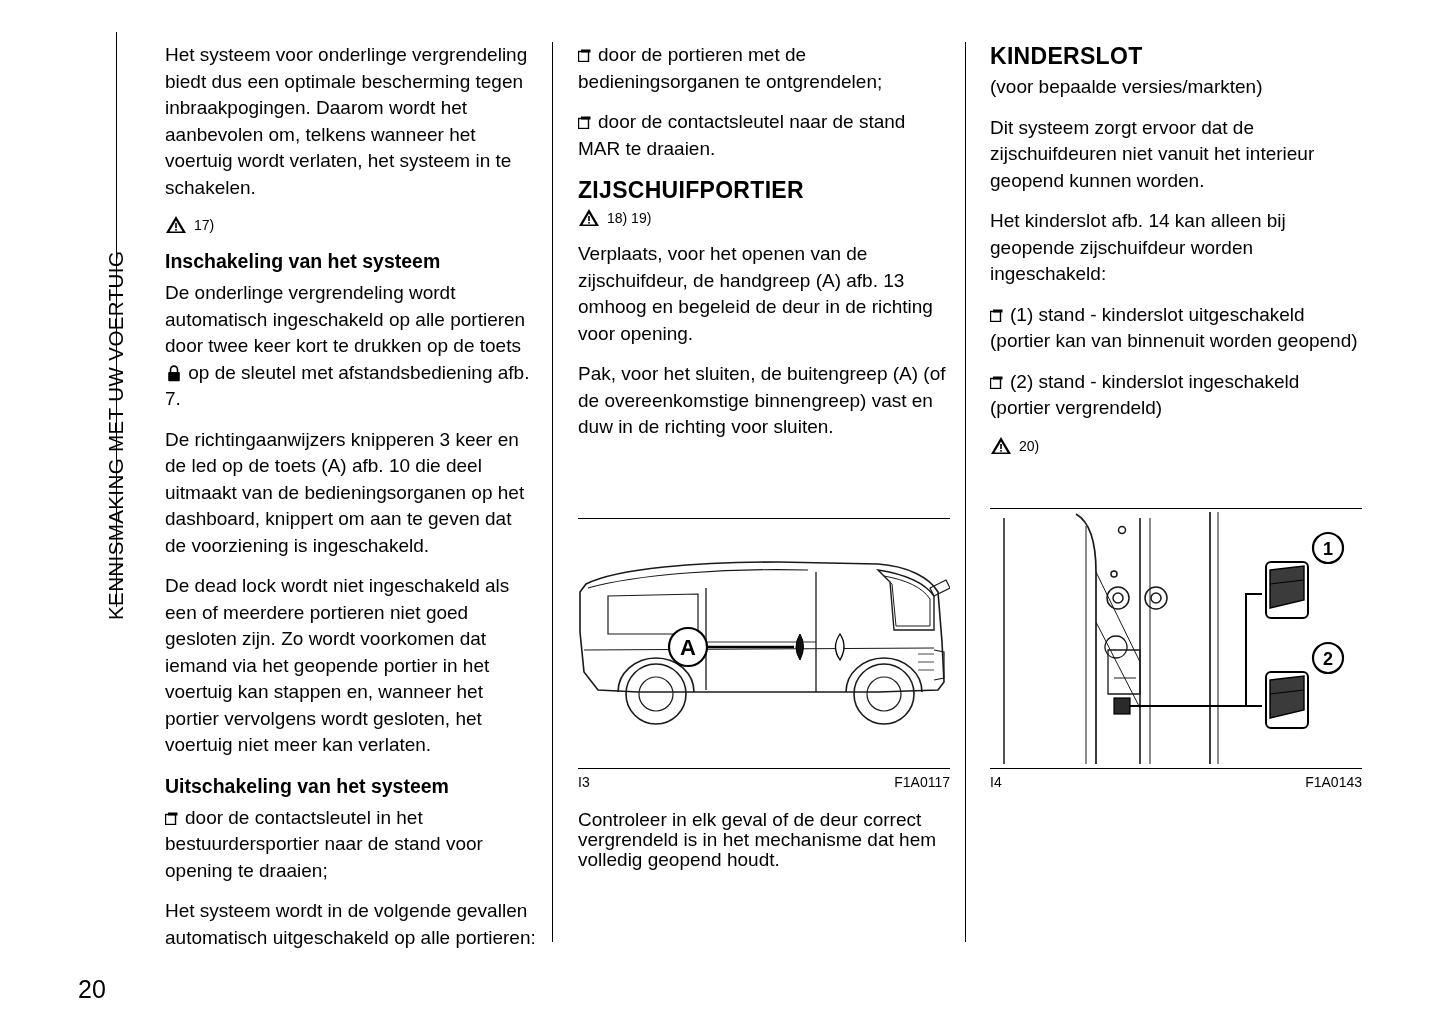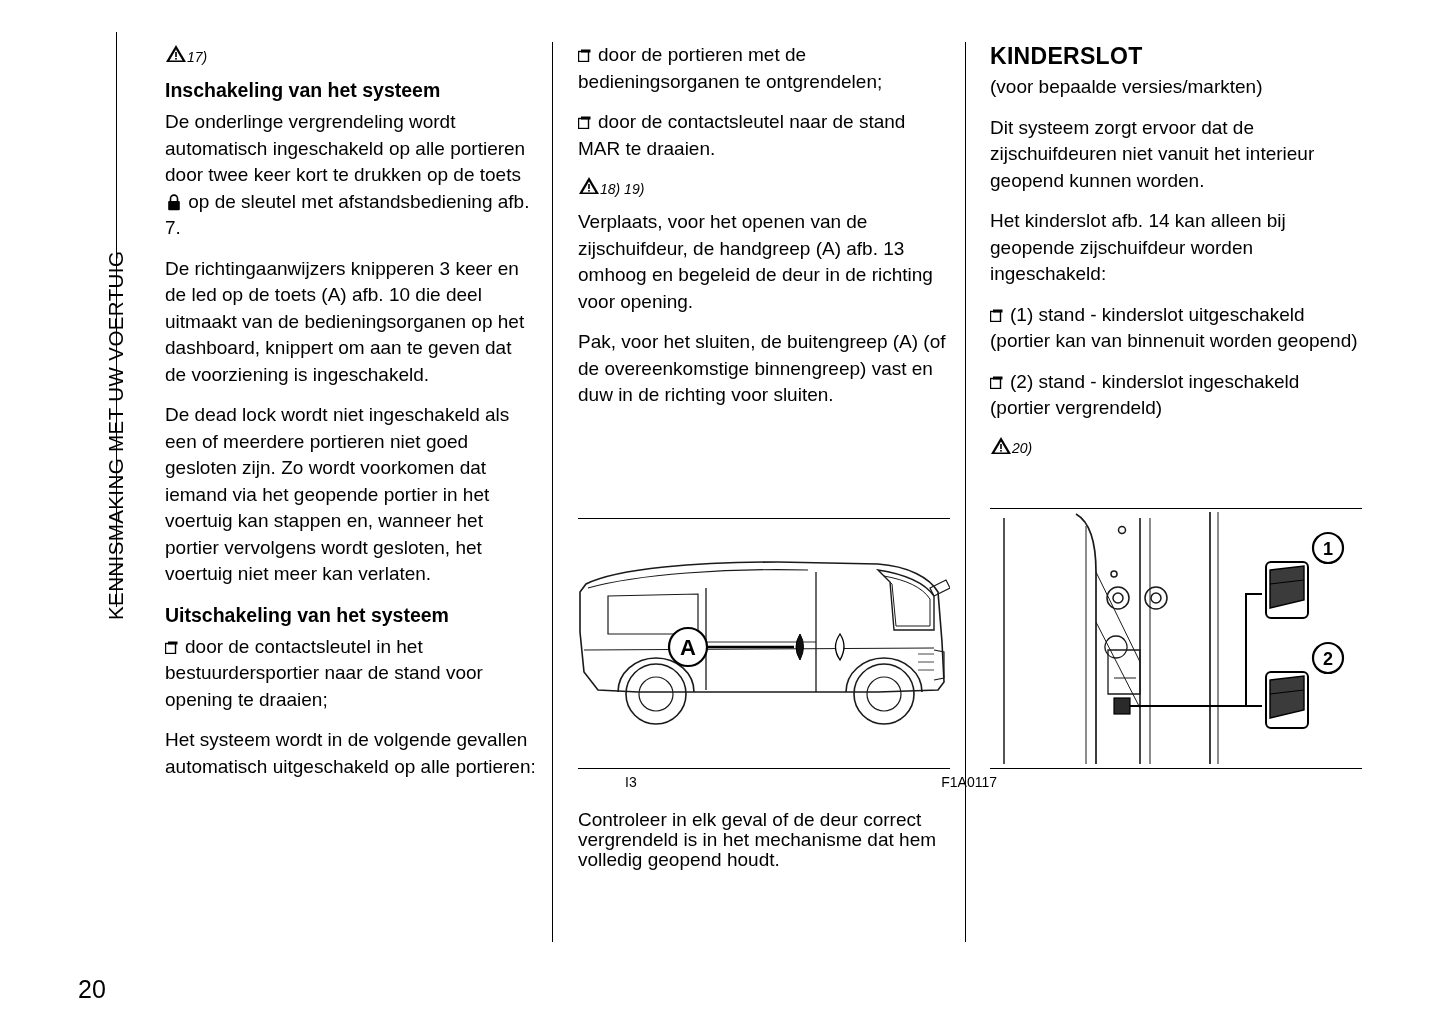--- a/index.html
+++ b/index.html
@@ -79,23 +79,23 @@
     background: #000;
     top: 42px;
     height: 900px;
   }
   #div1 { left: 552px; }
   #div2 { left: 965px; }
 
   
   .warn-line {
     display: flex;
-    align-items: center;
+    align-items: flex-start;
+    gap: 7px;
     margin: 2px 0 14px 0;
-    font-style: italic;
   }
   .warn-tri {
     width: 22px;
     height: 19px;
     position: relative;
     flex: none;
   }
   .warn-tri svg { display: block; }
   .ref-num {
     font-size: 14px;
@@ -133,21 +133,20 @@
     height: 1px;
     background: #000;
   }
   .fig-caption {
     position: absolute;
     bottom: -2px;
     width: 100%;
     font-size: 14px;
     display: flex;
     justify-content: space-between;
-    margin-left: 47px;
   }
   #fig13 { left: 578px; top: 518px; width: 372px; height: 270px; }
   #fig14 { left: 990px; top: 508px; width: 372px; height: 280px; }
 
   .page-number {
     position: absolute;
     left: 78px;
     top: 975px;
     font-size: 25px;
     font-weight: normal;
@@ -168,20 +167,21 @@
 
   <div class="side-title">
     <div class="vtext">KENNISMAKING MET UW VOERTUIG</div>
   </div>
   <div class="side-rule"></div>
 
   <div class="col-divider" id="div1"></div>
   <div class="col-divider" id="div2"></div>
 
   <div class="col" id="col1">
+    <p>Het systeem voor onderlinge vergrendeling biedt dus een optimale bescherming tegen inbraakpogingen. Daarom wordt het aanbevolen om, telkens wanneer het voertuig wordt verlaten, het systeem in te schakelen.</p>
 
     <div class="warn-line">
       <span class="warn-tri">
         <svg viewBox="0 0 22 19" width="22" height="19">
           <path d="M11 1 L21 18 L1 18 Z" fill="#000"></path>
           <path d="M11 5.5 L17.5 16.5 L4.5 16.5 Z" fill="#fff"></path>
           <rect x="10.2" y="8" width="1.6" height="5" fill="#000"></rect>
           <rect x="10.2" y="14" width="1.6" height="1.6" fill="#000"></rect>
         </svg>
       </span>
@@ -229,20 +229,21 @@
 
     <p>
       <span class="bullet-sq">
         <svg viewBox="0 0 13 13" width="13" height="13">
           <rect x="0.5" y="2.5" width="10" height="10" fill="#fff" stroke="#000" stroke-width="1.4"></rect>
           <rect x="3" y="0.5" width="9.5" height="3" fill="#000"></rect>
         </svg>
       </span><span>door de contactsleutel naar de stand MAR te draaien.</span>
     </p>
 
+    <h1>ZIJSCHUIFPORTIER</h1>
 
     <div class="warn-line">
       <span class="warn-tri">
         <svg viewBox="0 0 22 19" width="22" height="19">
           <path d="M11 1 L21 18 L1 18 Z" fill="#000"></path>
           <path d="M11 5.5 L17.5 16.5 L4.5 16.5 Z" fill="#fff"></path>
           <rect x="10.2" y="8" width="1.6" height="5" fill="#000"></rect>
           <rect x="10.2" y="14" width="1.6" height="1.6" fill="#000"></rect>
         </svg>
       </span>
@@ -390,16 +391,20 @@
         <rect x="276" y="160" width="42" height="56" rx="5" fill="#ffffff" stroke="#000" stroke-width="2"></rect>
         <path d="M280 168 L314 164 L314 198 L280 206 Z" fill="#3b3b3b" stroke="#000" stroke-width="1.4"></path>
         <path d="M280 182 L314 178" stroke="#000" stroke-width="1.2"></path>
       </g>
 
       <circle cx="338" cy="36" r="15" fill="#fff" stroke="#000" stroke-width="2.2"></circle>
       <text x="338" y="43" font-family="Liberation Sans, sans-serif" font-size="18" font-weight="bold" text-anchor="middle" fill="#000">1</text>
       <circle cx="338" cy="146" r="15" fill="#fff" stroke="#000" stroke-width="2.2"></circle>
       <text x="338" y="153" font-family="Liberation Sans, sans-serif" font-size="18" font-weight="bold" text-anchor="middle" fill="#000">2</text>
     </svg>
+    <div class="fig-caption">
+      <span>I4</span>
+      <span>F1A0143</span>
+    </div>
   </div>
 
   <div class="page-number">20</div>
 </div>
 
 </body></html>

